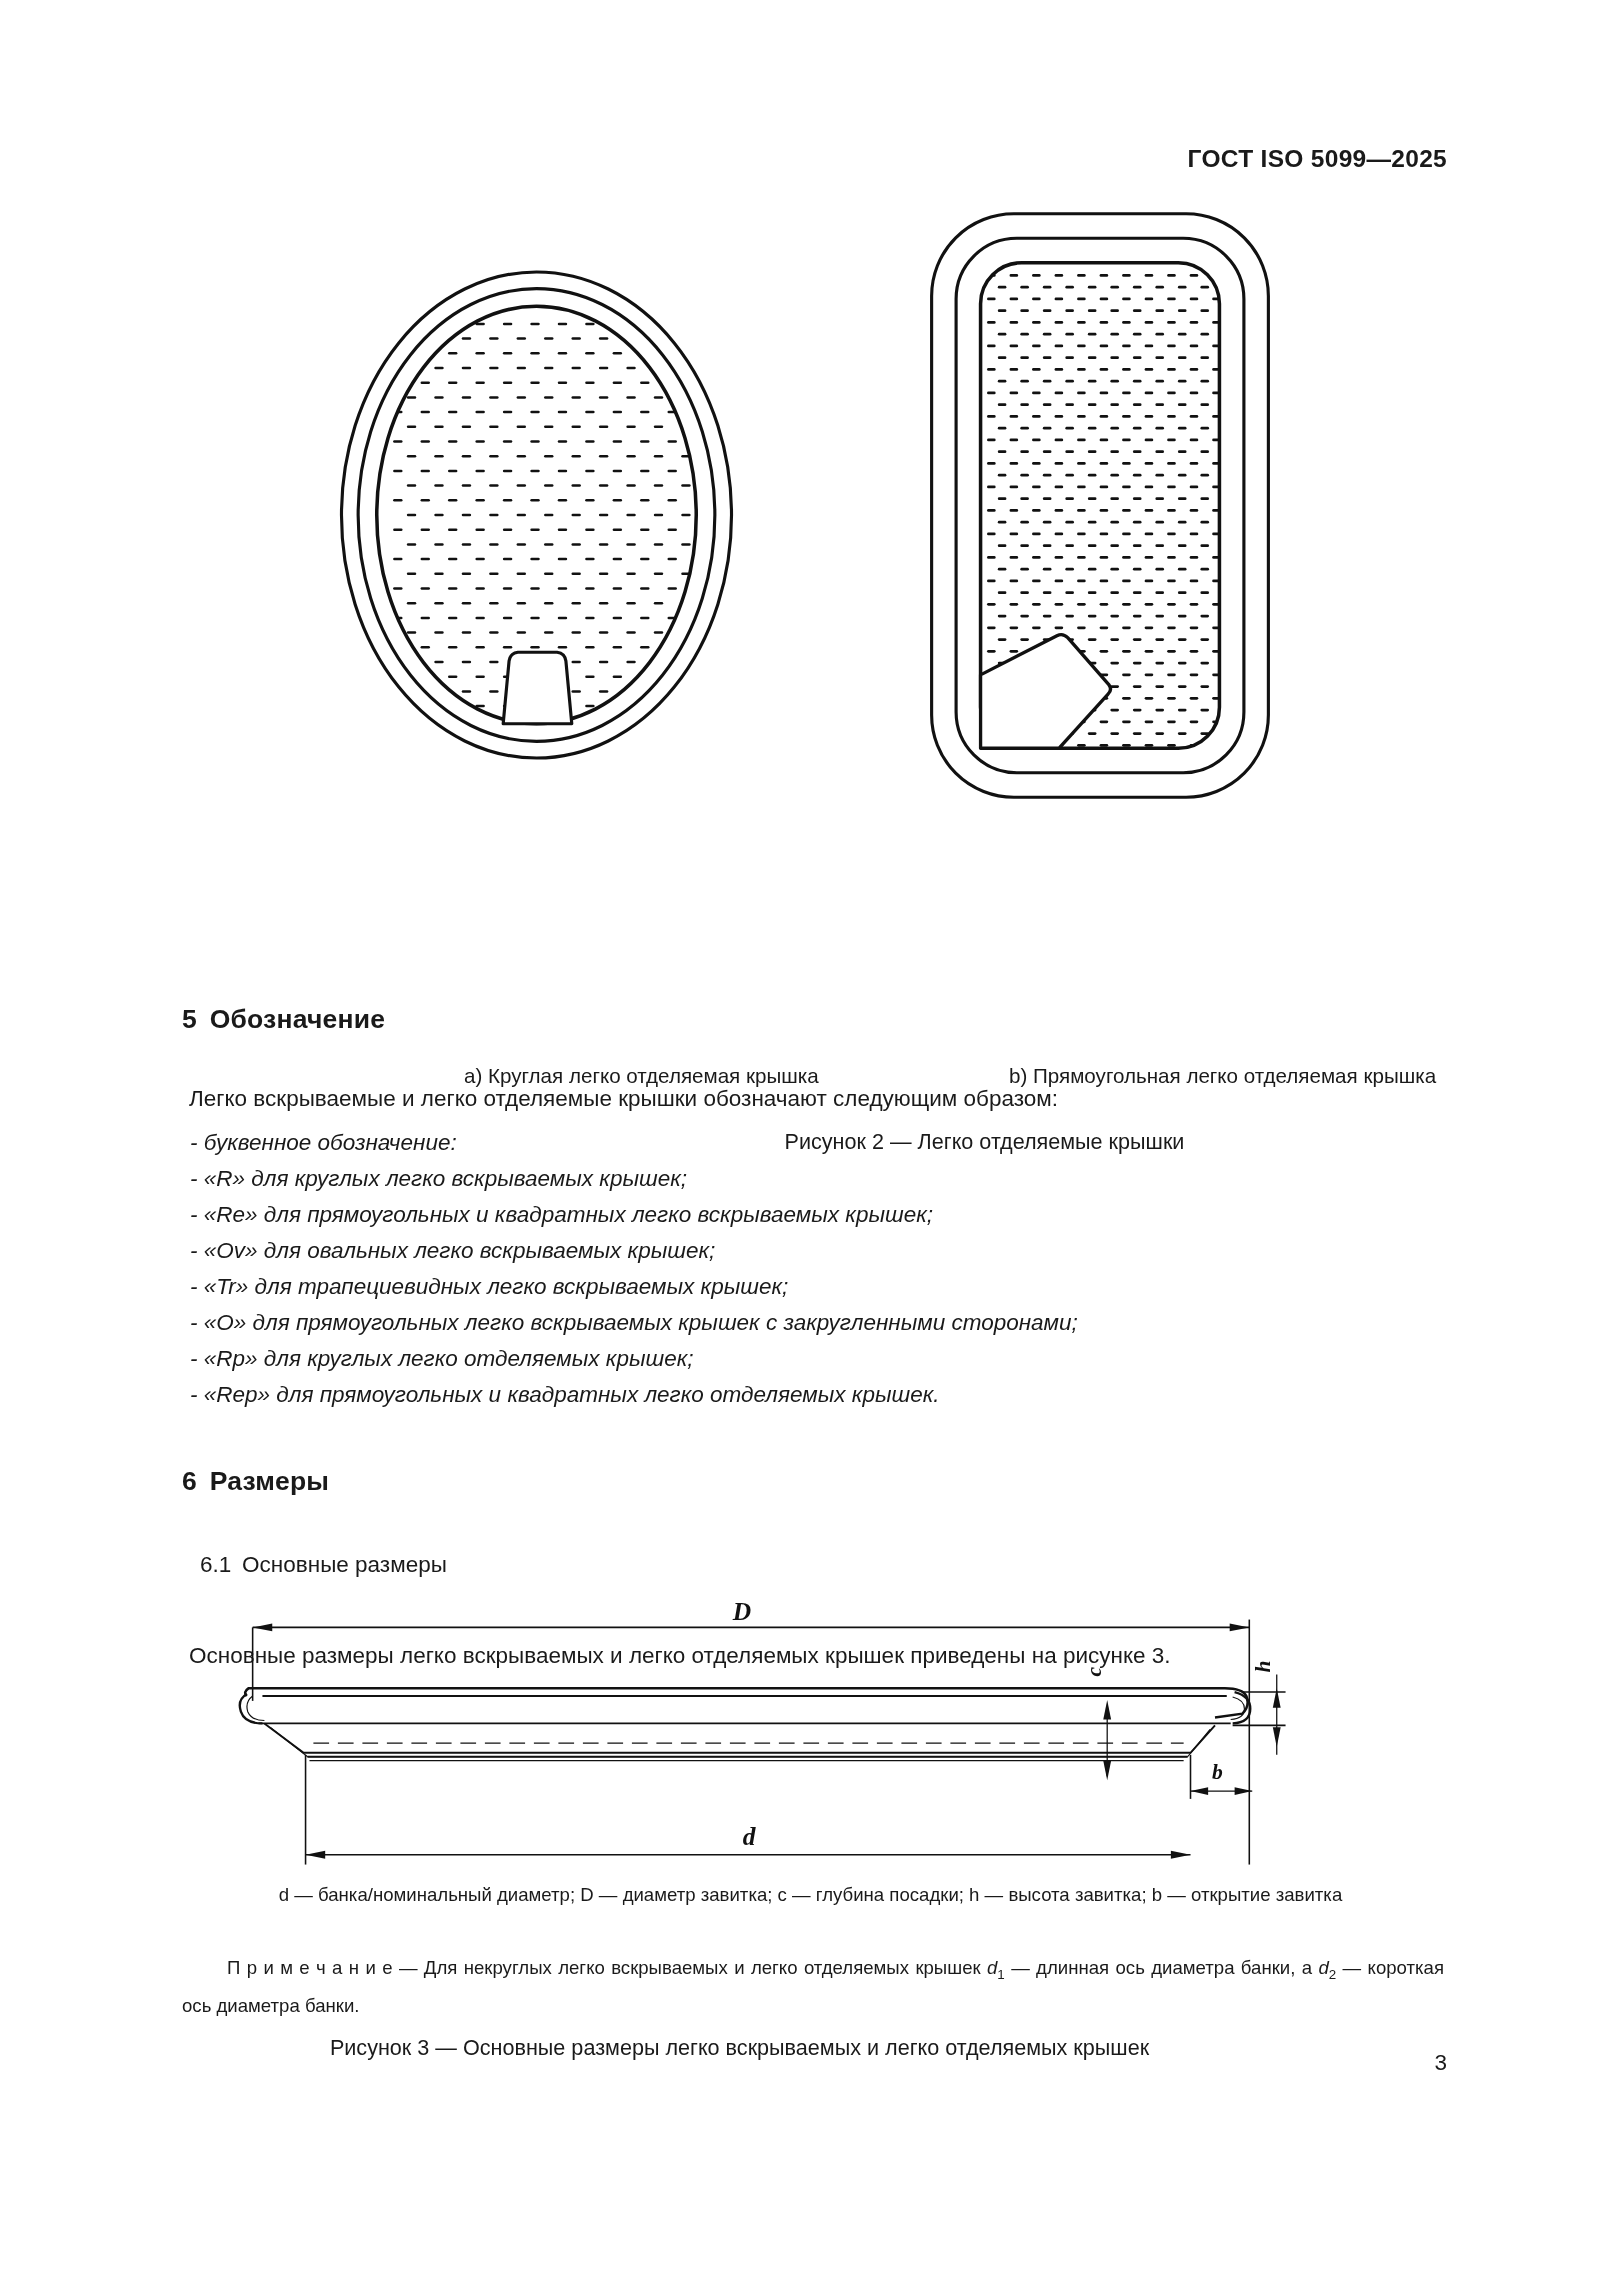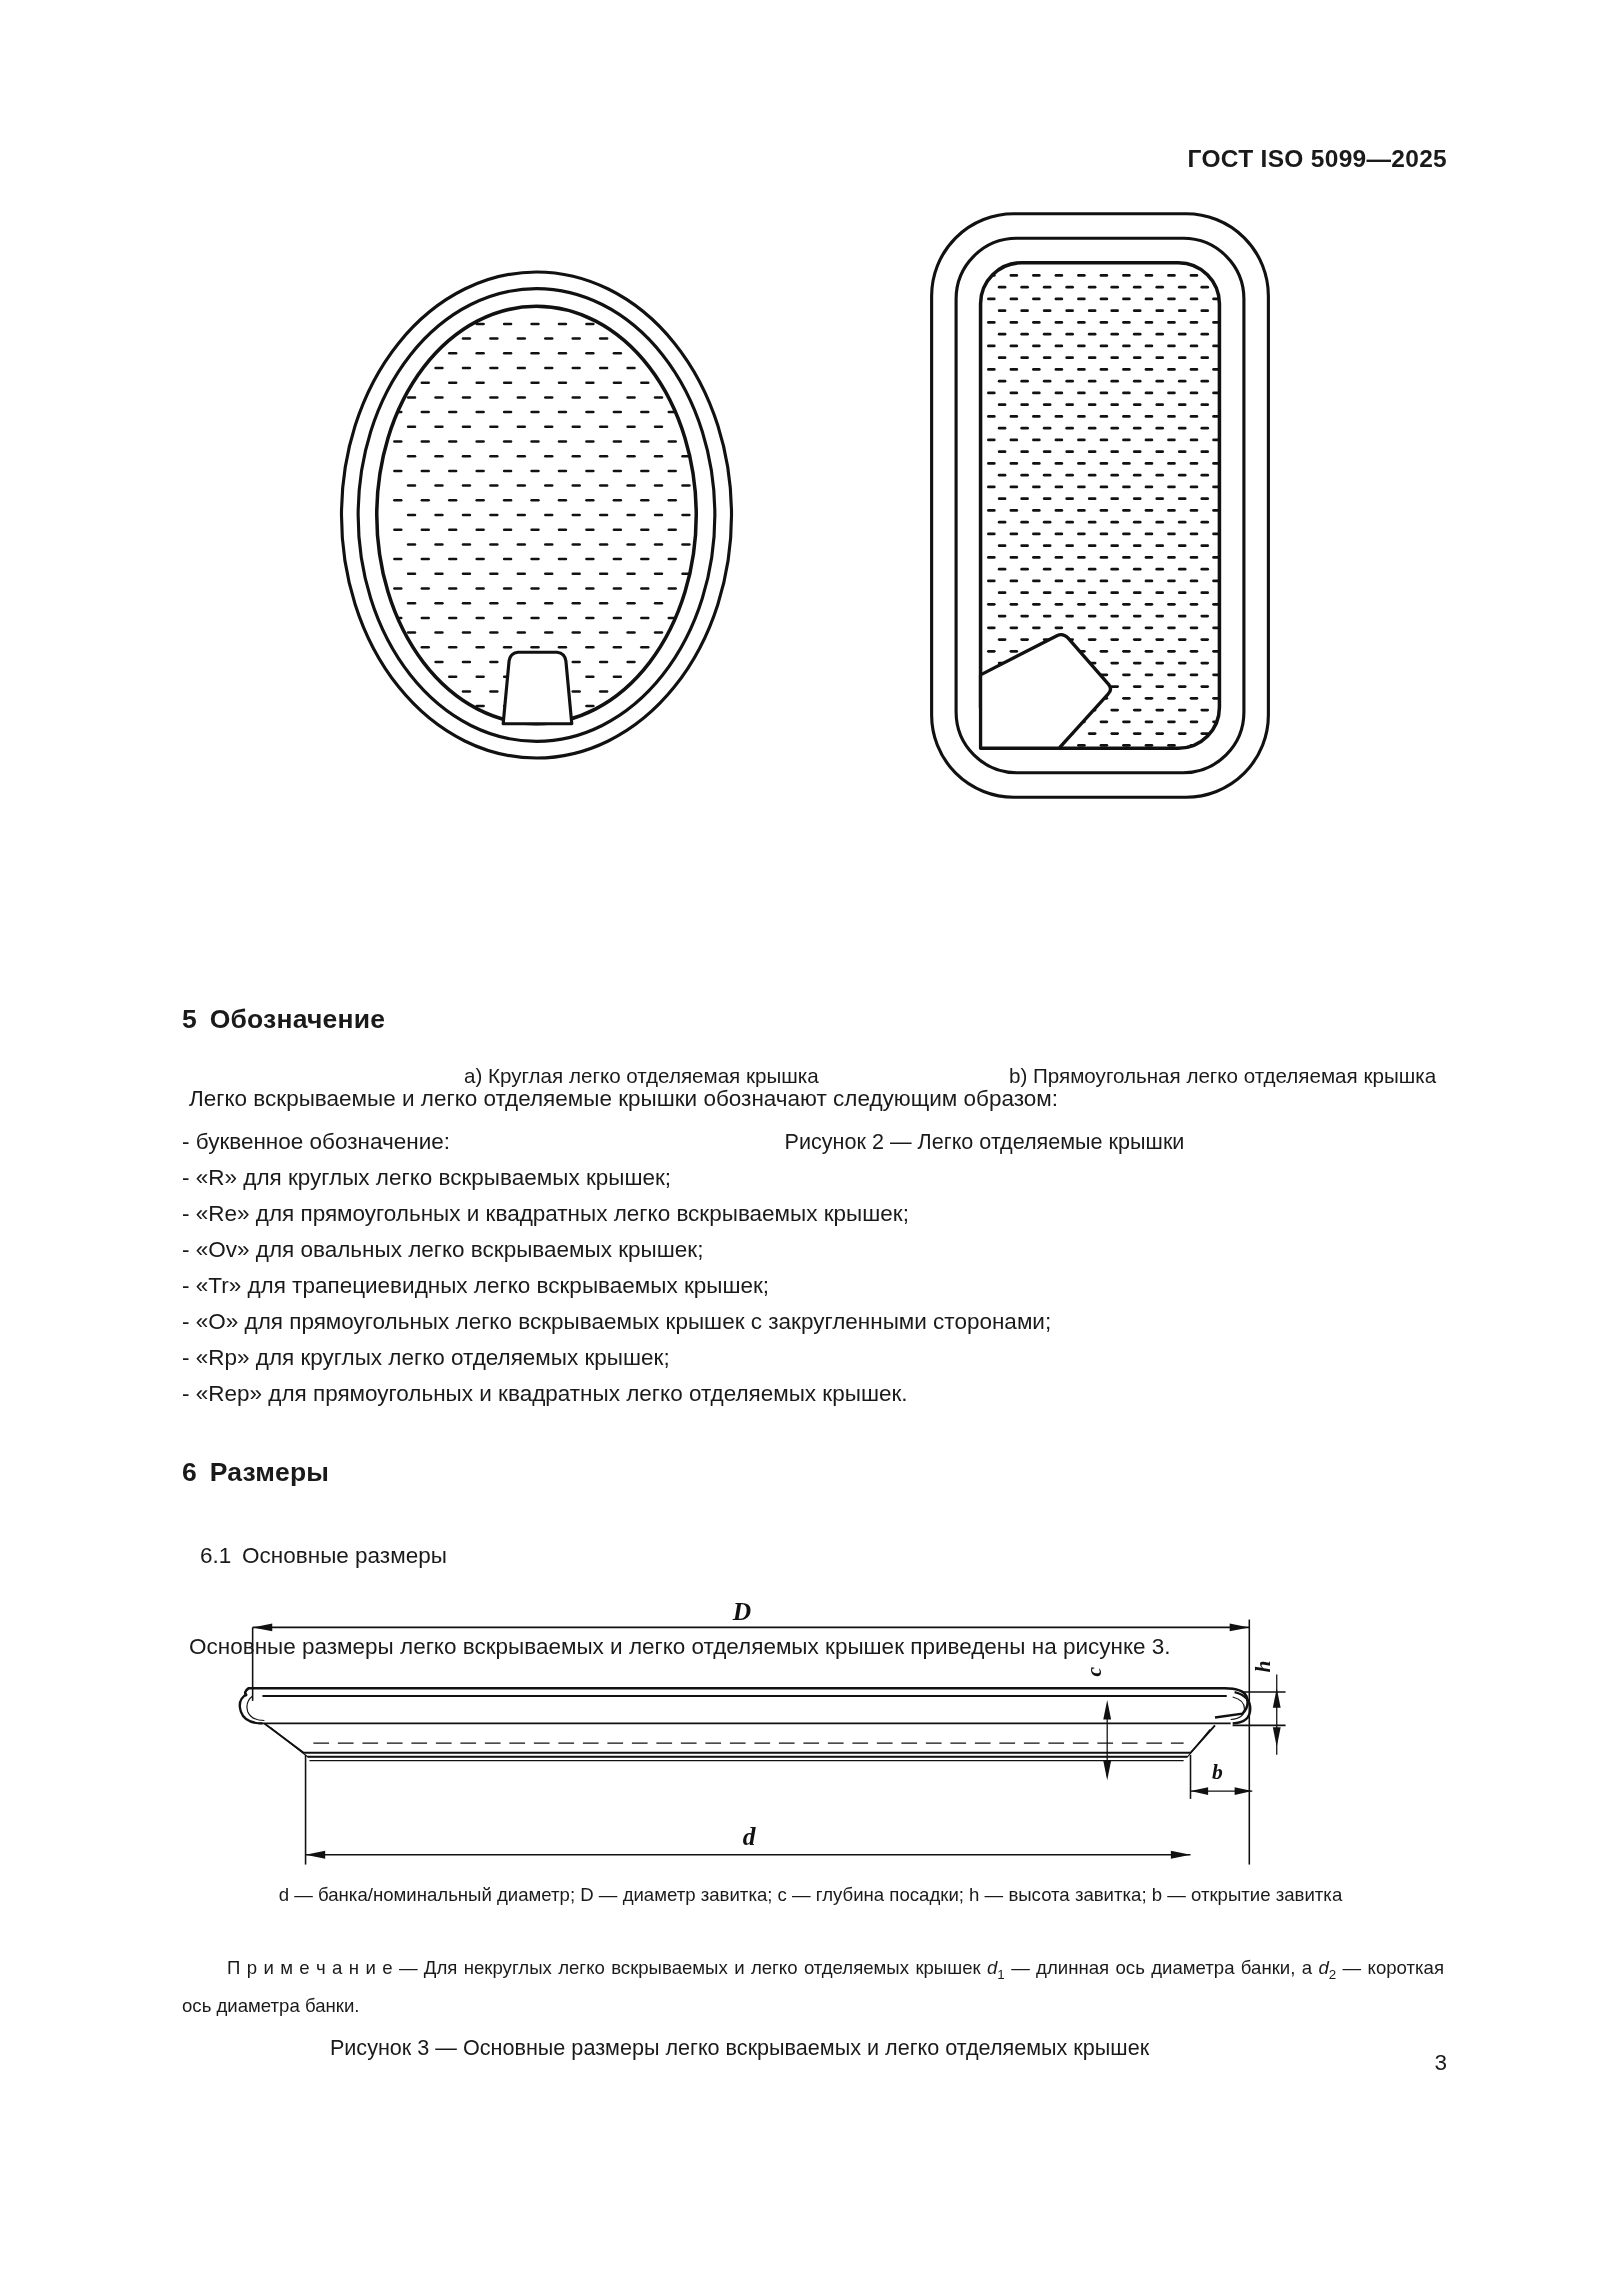--- a/index.html
+++ b/index.html
@@ -107,23 +107,24 @@
   }
   h3.subsec .num { margin-right: 10.8px; }
 
   .para {
     font-size: 22.5px;
     line-height: 36px;
     margin: 7px;
     padding: 0;
   }
   .list {
-    margin: 0;
+    margin: 8px;
     padding: 0;
     list-style: none;
+    font-style: italic;
   }
   .list li {
     font-size: 22.5px;
     line-height: 36px;
   }
 
   .gap-sec5-body { height: 39px; }
   .gap-before-sec6 { height: 45px; }
   .gap-after-sec6 { height: 37px; }
   .gap-after-subsec { height: 35px; }

